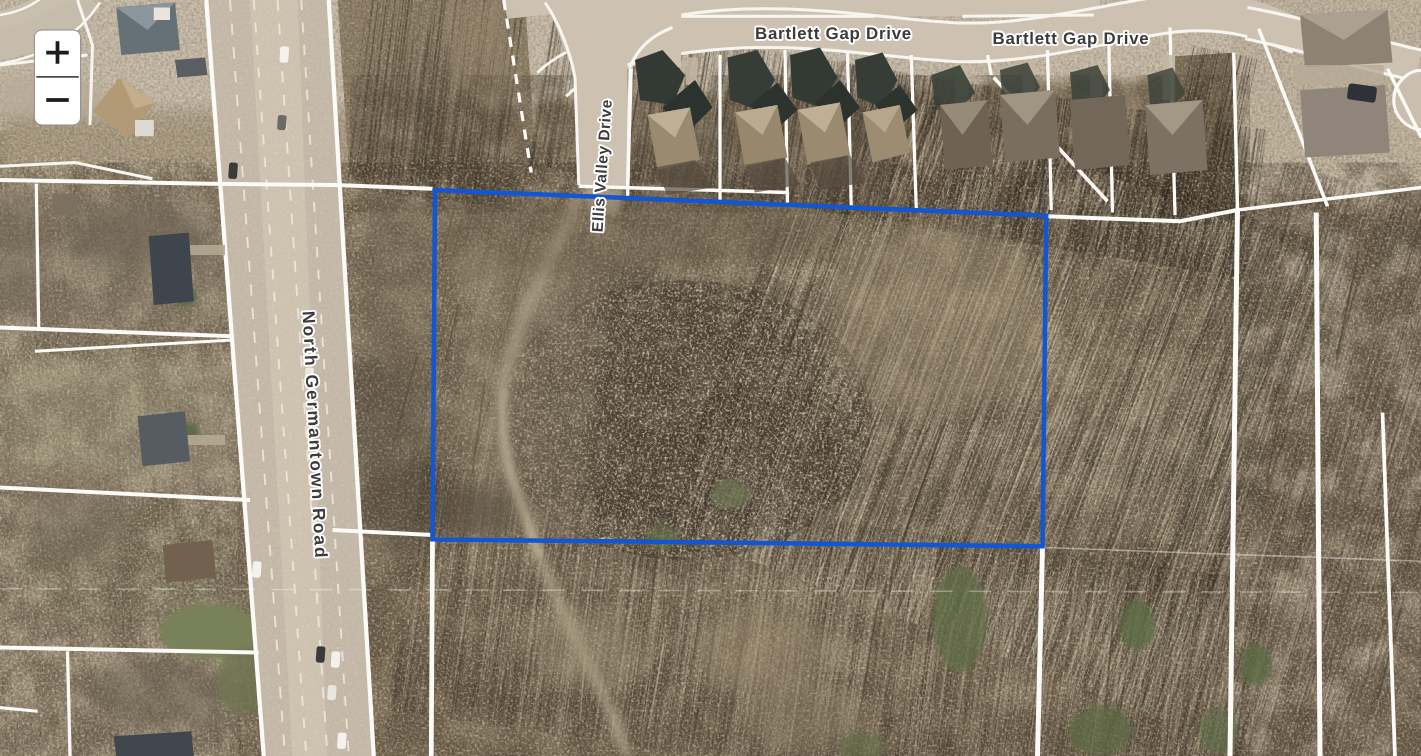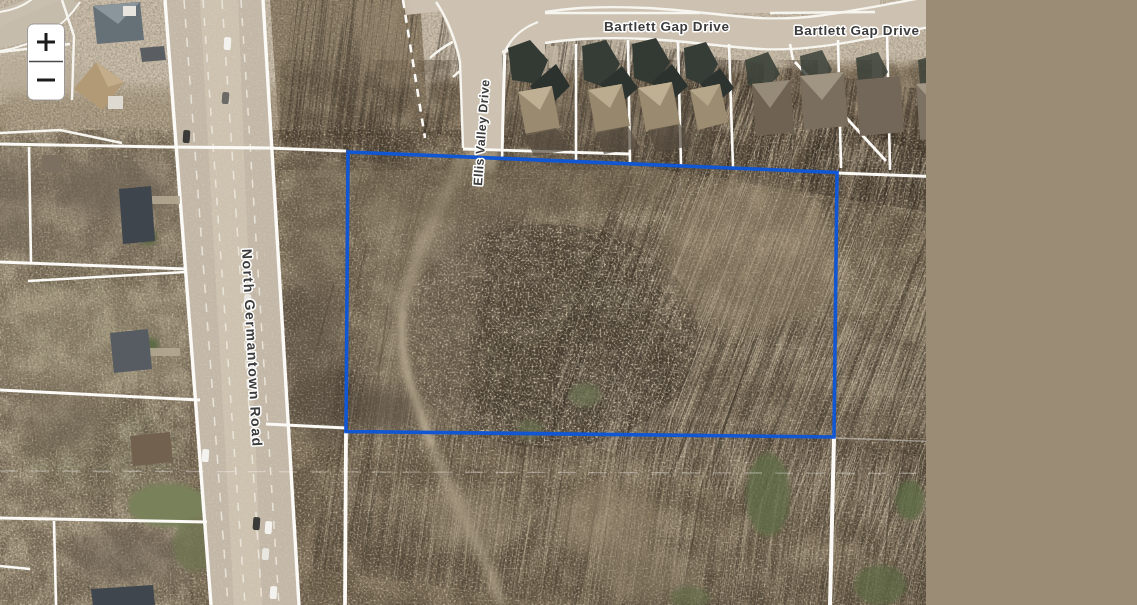--- a/index.html
+++ b/index.html
@@ -1,16 +1,16 @@
 <!DOCTYPE html>
 <html><head>
 <meta charset="utf-8">
 <style>
 html,body{margin:0;padding:0;background:#9b8c76;}
-#map{position:relative;width:926px;height:605px;overflow:hidden;font-family:"Liberation Sans",sans-serif;}
+#map{position:relative;width:1137px;height:605px;overflow:hidden;font-family:"Liberation Sans",sans-serif;}
 </style>
 </head>
 <body>
 <div id="map">
 <svg width="1137" height="605" viewBox="0 0 1137 605" xmlns="http://www.w3.org/2000/svg">
 <defs>
 <filter id="spkD" x="0%" y="0%" width="100%" height="100%" color-interpolation-filters="sRGB">
   <feTurbulence type="fractalNoise" baseFrequency="0.45" numOctaves="3" seed="5"></feTurbulence>
   <feColorMatrix type="matrix" values="0 0 0 0 0.20  0 0 0 0 0.17  0 0 0 0 0.13  1.3 1.3 1.3 0 -1.55"></feColorMatrix>
 

